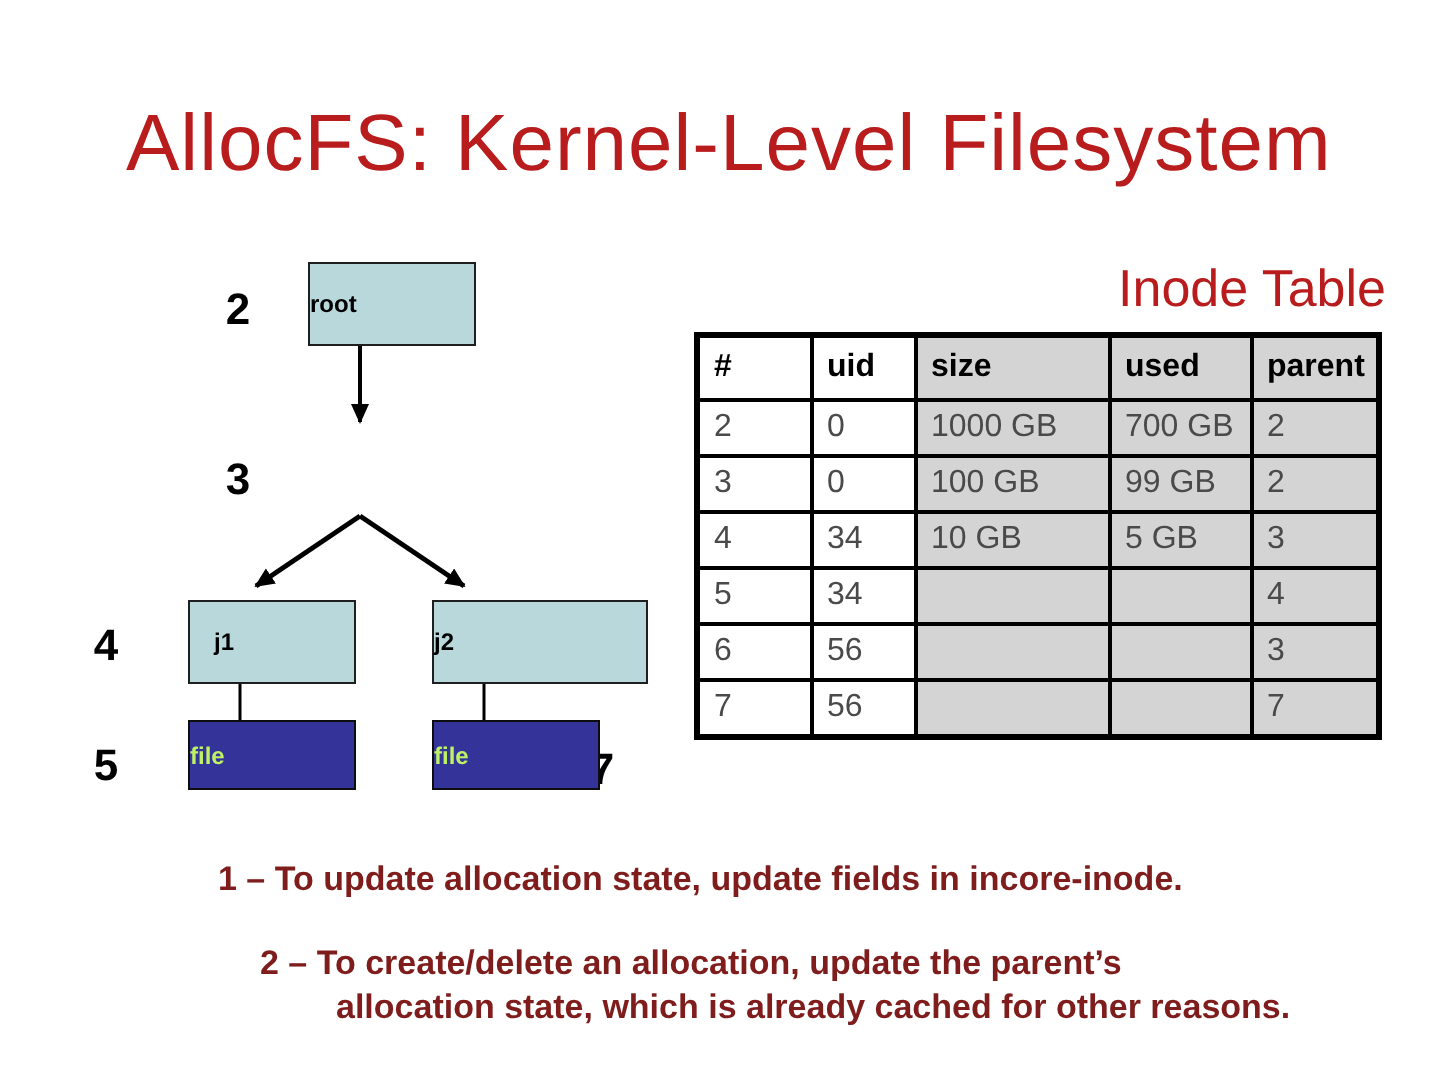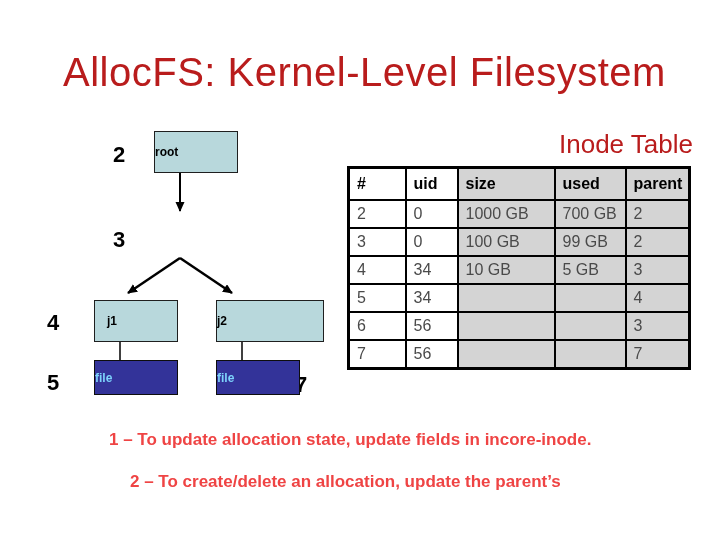--- a/index.html
+++ b/index.html
@@ -10,21 +10,21 @@
   .slide-title{
     position:absolute;left:63px;top:50px;font-size:40px;font-weight:400;
     letter-spacing:0.5px;color:#b91c1c;white-space:nowrap;
   }
   .connectors{position:absolute;left:0;top:0;pointer-events:none;}
   .tree-box{
     position:absolute;display:flex;align-items:center;justify-content:flex-start;
     font-size:12px;font-weight:bold;box-sizing:border-box;margin-left:16px;
   }
   .dir-box{background:#b8d8dc;border:1.5px solid #1f1f1f;color:#000;}
-  .file-box{background:#333399;border:1.5px solid #0d0d0d;color:#7dd3fc;}
+  .file-box{background:#333399;border:1.5px solid #0d0d0d;color:#bef264;}
   .box-root{left:138px;top:131px;width:84px;height:42px;}
   .box-jobs{left:138px;top:216px;width:84px;height:42px;}
   .box-j1{left:78px;top:300px;width:84px;height:42px;padding-left:12px;}
   .box-j2{left:200px;top:300px;width:108px;height:42px;}
   .box-file1{left:78px;top:360px;width:84px;height:35px;}
   .box-file2{left:200px;top:360px;width:84px;height:35px;}
   .node-num{
     position:absolute;font-size:22px;font-weight:bold;color:#000;
     width:20px;text-align:center;
   }
@@ -42,21 +42,21 @@
     position:absolute;left:347px;top:166px;border-collapse:collapse;
     table-layout:fixed;border:3px solid #000;font-family:inherit;
   }
   .inode-table th,.inode-table td{
     border:2px solid #000;padding:0 0 0 7px;vertical-align:middle;
     overflow:hidden;white-space:nowrap;text-align:left;
   }
   .inode-table th{font-size:16px;font-weight:bold;color:#000;height:30px;background:#ffffff;}
   .inode-table td{font-size:16px;font-weight:400;color:#4a4a4a;height:26px;background:#ffffff;}
   .inode-table .shaded{background:#d4d4d4;}
-  .note{position:absolute;font-size:17px;font-weight:bold;color:#ef4444;white-space:nowrap;}
+  .note{position:absolute;font-size:17px;font-weight:bold;color:#7f1d1d;white-space:nowrap;}
   .note-1{left:109px;top:430px;}
   .note-2a{left:130px;top:472px;}
   .note-2b{left:168px;top:494px;}
 </style>
 </head>
 <body>
 
 <div class="slide">
 
   <div class="slide-title">AllocFS: Kernel-Level Filesystem</div>
@@ -161,14 +161,15 @@
         <td>56</td>
         <td class="shaded"></td>
         <td class="shaded"></td>
         <td class="shaded">7</td>
       </tr>
     </tbody>
   </table>
 
   <div class="note note-1">1 – To update allocation state, update fields in incore-inode.</div>
   <div class="note note-2a">2 – To create/delete an allocation, update the parent’s</div>
+  <div class="note note-2b">allocation state, which is already cached for other reasons.</div>
 
 </div>
 
 </body></html>

